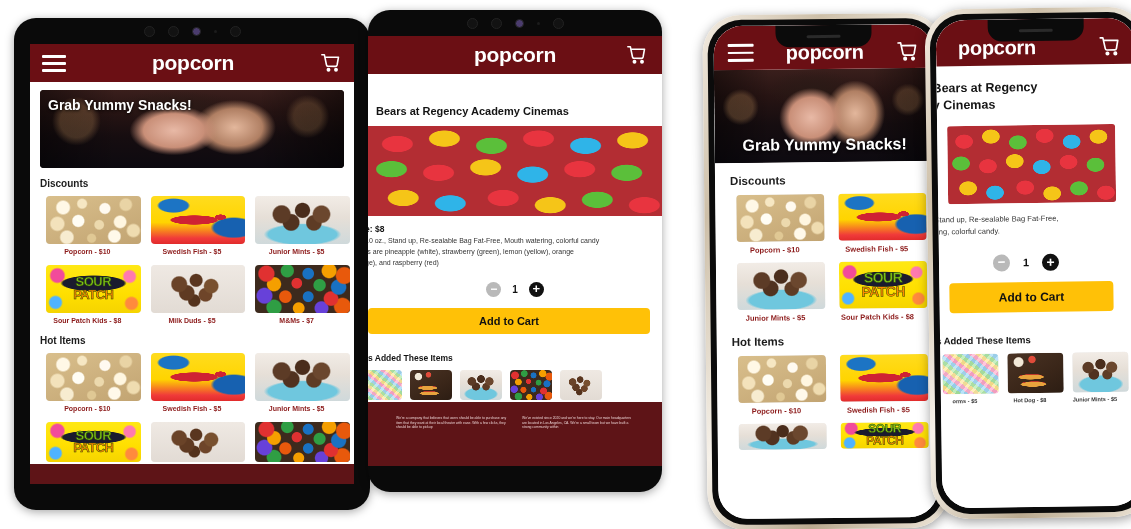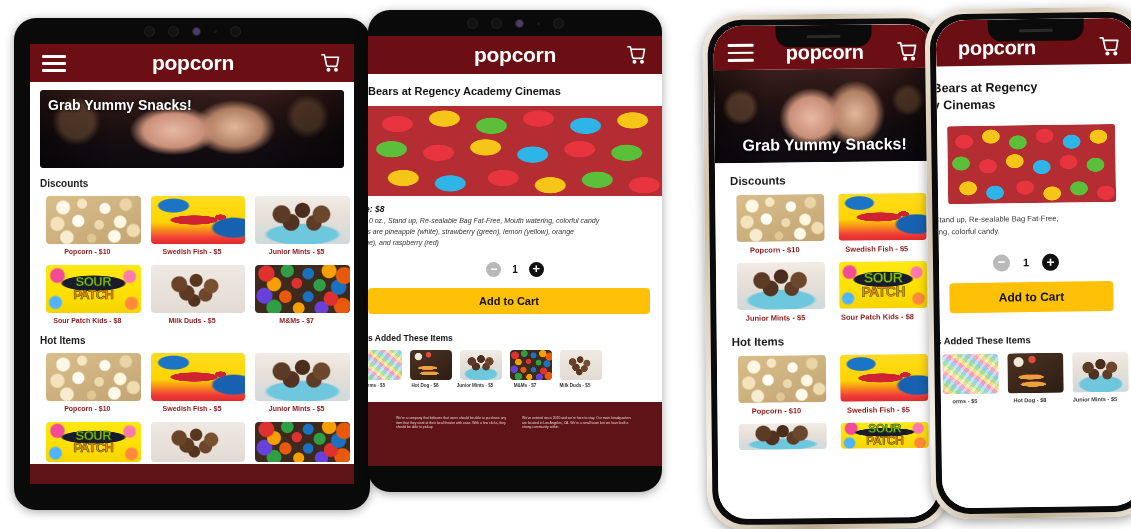--- a/index.html
+++ b/index.html
@@ -395,29 +395,29 @@
         <div class="appbar" style="height:38px;padding:0 14px;justify-content:space-between;">
           <div style="width:20px"></div>
           <div class="brand" style="font-size:21px;position:absolute;left:50%;transform:translateX(-50%);">popcorn</div>
           <svg class="cart" width="22" height="20" viewBox="0 0 24 24" fill="none" stroke="#fff" stroke-width="1.9" stroke-linecap="round" stroke-linejoin="round" style="margin-left:auto;">
             <path d="M1 2h3l2.6 12.4a2 2 0 0 0 2 1.6h8.7a2 2 0 0 0 2-1.6L21 5H5"></path>
             <circle cx="9" cy="20" r="1.4" fill="#fff"></circle>
               <circle cx="18" cy="20" r="1.4" fill="#fff"></circle>
           </svg>
         </div>
 
-        <div style="padding:11px 0 0 0;">
+        <div style="padding:11px 0 0 8px;margin-top:20px;">
           <div class="d-title" style="font-size:11px;margin-left:-3px;padding-left:3px;">Bears at Regency Academy Cinemas</div>
         </div>
 
         <div style="margin-top:9px;height:90px;position:relative;overflow:hidden;">
           <div class="ph ph-gummy"></div>
         </div>
 
-        <div style="padding:8px 6px 0 0;margin-left:-3px;font-style:italic;">
+        <div style="padding:8px 6px 0 0;margin-left:-3px;">
           <div class="d-price" style="font-size:8.5px;">e: $8</div>
           <div class="d-desc" style="font-size:7px;line-height:1.55;margin-top:2px;">
             <div>10 oz., Stand up, Re-sealable Bag Fat-Free, Mouth watering, colorful candy</div>
             <div>rs are pineapple (white), strawberry (green), lemon (yellow), orange</div>
             <div>ge), and raspberry (red)</div>
           </div>
         </div>
 
         <div class="stepper" style="margin-top:13px;gap:11px;">
           <div class="circ minus" style="width:15px;height:15px;font-size:12px;line-height:0;">−</div>

